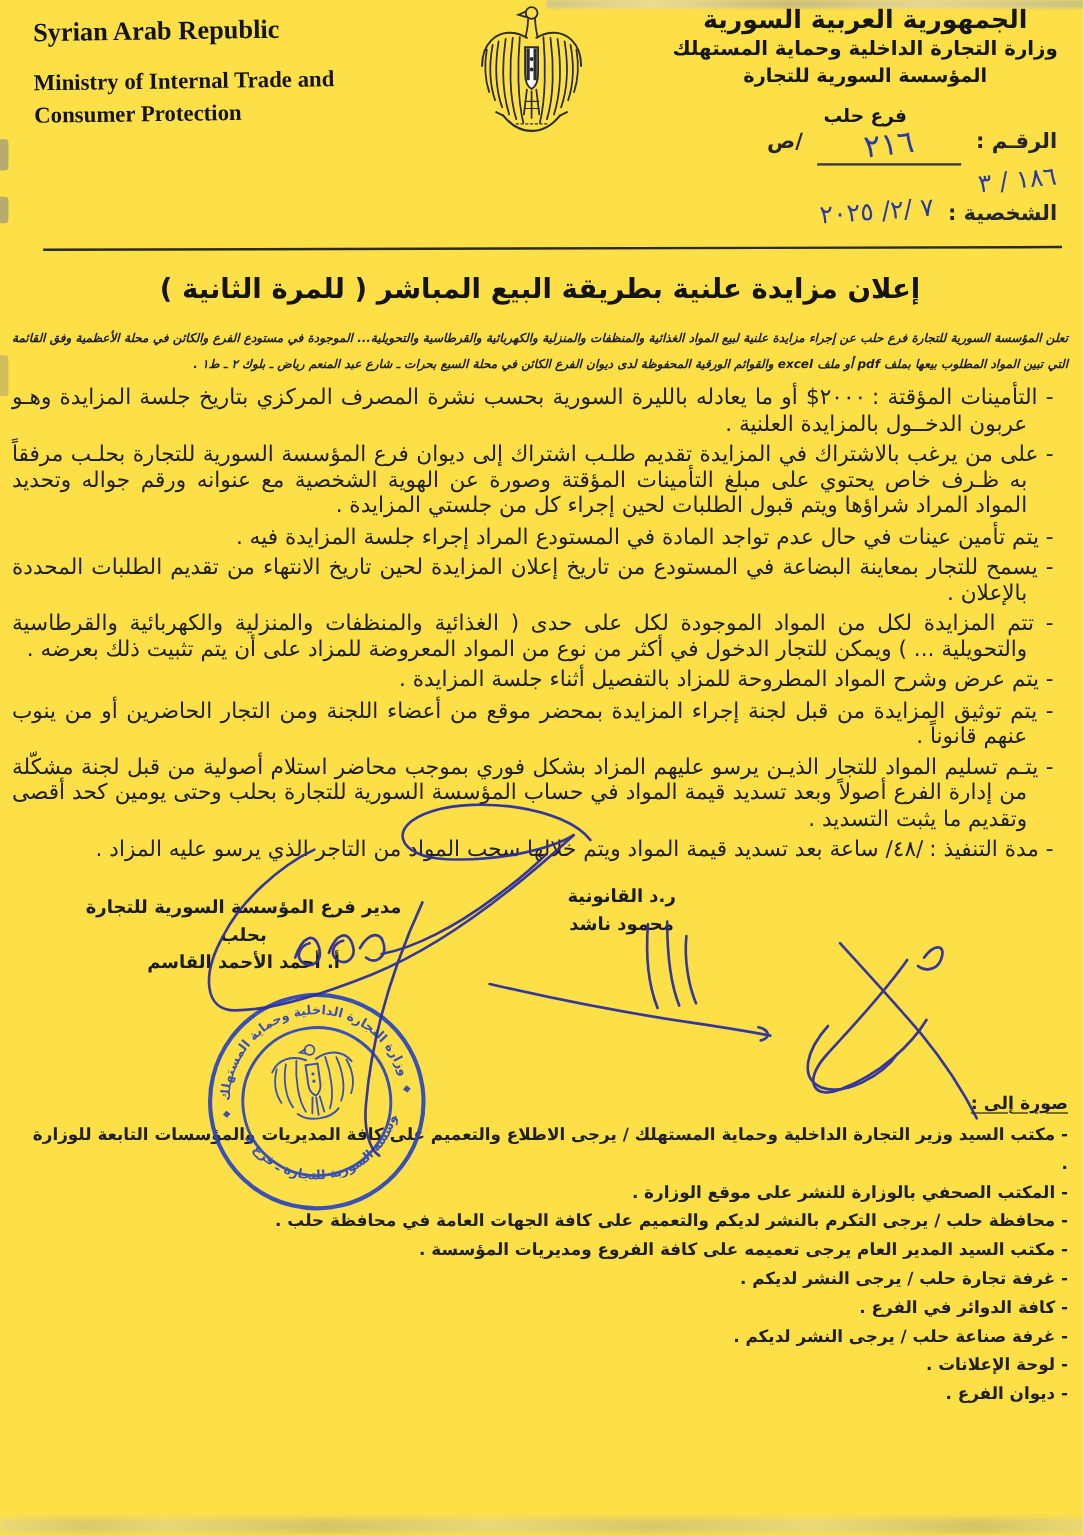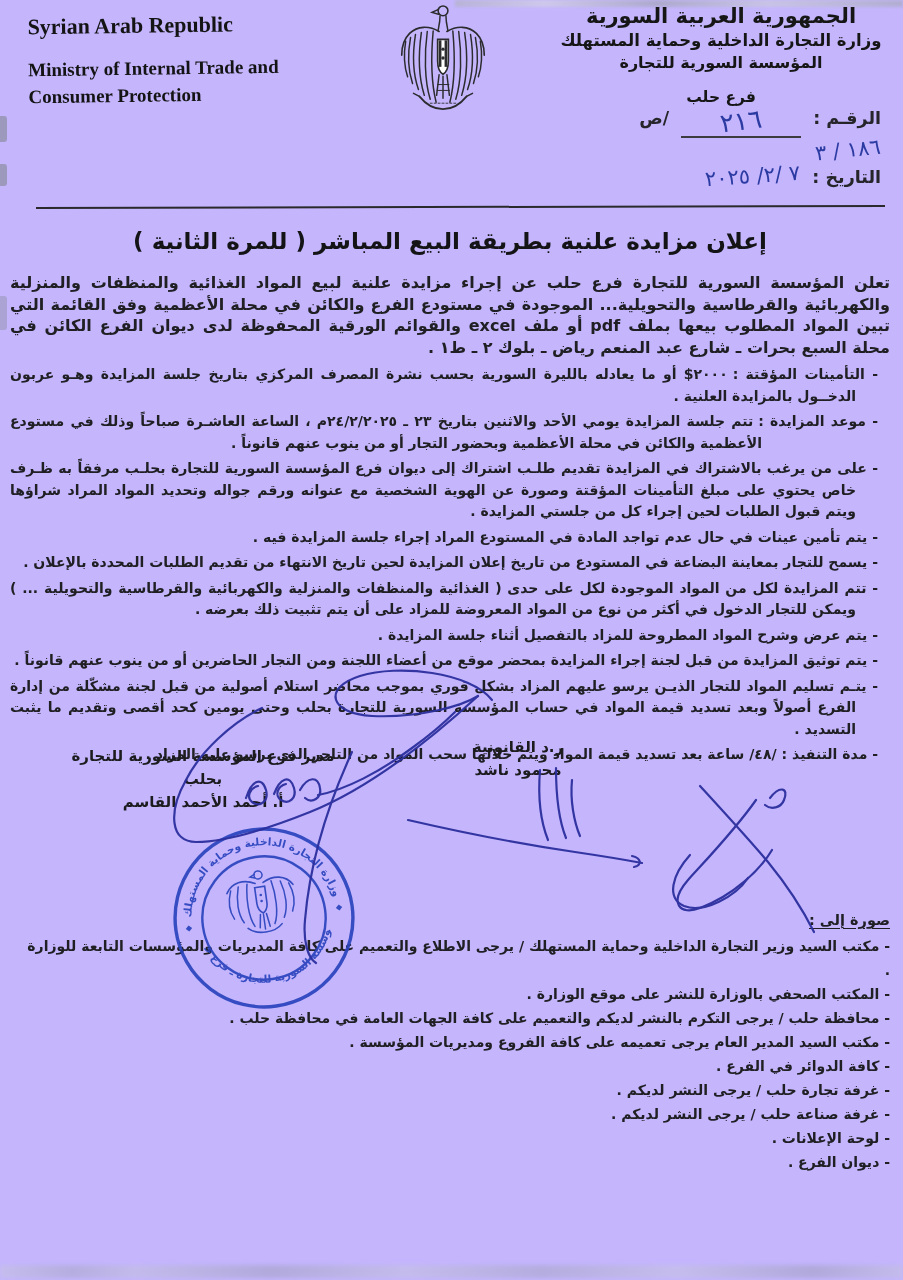--- a/index.html
+++ b/index.html
@@ -1,18 +1,18 @@
 <!DOCTYPE html>
 <html lang="ar"><head>
 <meta charset="utf-8">
 <style>
   html,body{margin:0;padding:0;background:#e9e9e9;}
   .page{
     position:relative; width:903px; height:1280px; margin:0 auto;
-    background:#c4b5fd; overflow:hidden;
+    background:#fde047; overflow:hidden;
     font-family:"DejaVu Sans", sans-serif;
     direction:rtl; color:#1e1e20;
   }
   
   .hdr-en{
     position:absolute; left:28px; top:12px; width:330px;
     direction:ltr; text-align:left;
     font-family:"Liberation Serif", serif; font-weight:bold; color:#141414;
     transform:rotate(-0.8deg);
   }
@@ -46,24 +46,24 @@
     position:absolute; top:206px; left:36px; right:18px;
     border-top:2.2px solid #2a2a2c; transform:rotate(-0.15deg);
   }
   
   .doc-body{position:absolute; top:216px; right:13px; left:10px;}
   .title{
     text-align:center; font-size:23px; font-weight:bold; color:#141416;
     margin:12px 0 18px 0;
   }
   .intro{
-    font-size:16px; font-weight:bold; line-height:21.5px;
-    text-align:justify; margin:0 0 6px 0; color:#202024;
-  }
-  .terms{list-style:none; margin:0; padding:0; font-size:14px; font-weight:bold; line-height:21.5px; color:#202024;}
+    font-size:10px; font-weight:bold; line-height:21.5px;
+    text-align:justify; margin:0 0 6px 0; color:#202024;font-style:italic;
+  }
+  .terms{list-style:none; margin:0; padding:0; font-size:18px; font-weight:normal; line-height:21.5px; color:#202024;}
   .terms li{margin-bottom:4px; padding-right:34px; text-indent:-22px; text-align:justify;}
   .terms li.deep{padding-right:128px; text-indent:-116px;}
   .terms li::before{content:"- ";}
   .terms .lead{margin-left:5px;}
   .terms .lead:empty{display:none;}
   
   .sig{position:absolute; text-align:center; font-weight:bold; font-size:15px; color:#1c1c1e; line-height:23px;}
   .sig-commercial{left:655px; top:742px; width:180px;}
   .sig-legal{left:428px; top:736px; width:180px;}
   .sig-director{left:68px; top:745px; width:270px;}
@@ -156,35 +156,34 @@
   <div class="ref">
     <div class="row">
       <span>الرقـم :</span>
       <span class="num-line"><span class="hand num">٢١٦</span></span>
       <span>/ص</span>
     </div>
     <div class="row secondary">
       <span class="hand num2">١٨٦ / ٣</span>
     </div>
     <div class="row">
-      <span>التاريخ :</span>
+      <span>الشخصية :</span>
       <span class="hand date">٧ /٢/ ٢٠٢٥</span>
     </div>
   </div>
 
   <div class="divider"></div>
 
   <div class="doc-body">
     <div class="title">إعلان مزايدة علنية بطريقة البيع المباشر ( للمرة الثانية )</div>
     <p class="intro">تعلن المؤسسة السورية للتجارة فرع حلب عن إجراء مزايدة علنية لبيع المواد الغذائية والمنظفات والمنزلية والكهربائية والقرطاسية والتحويلية... الموجودة في مستودع الفرع والكائن في محلة الأعظمية وفق القائمة التي تبين المواد المطلوب بيعها بملف pdf أو ملف excel والقوائم الورقية المحفوظة لدى ديوان الفرع الكائن في محلة السبع بحرات ـ شارع عبد المنعم رياض ـ بلوك ٢ ـ ط١ .</p>
     <ul class="terms">
 
         <li><span class="lead">التأمينات المؤقتة :</span><span>٢٠٠٠$ أو ما يعادله بالليرة السورية بحسب نشرة المصرف المركزي بتاريخ جلسة المزايدة وهـو عربون الدخــول بالمزايدة العلنية .</span></li>
 
-        <li class="deep"><span class="lead">موعد المزايدة :</span><span>تتم جلسة المزايدة يومي الأحد والاثنين بتاريخ ٢٣ ـ ٢٤/٢/٢٠٢٥م ، الساعة العاشـرة صباحاً وذلك في مستودع الأعظمية والكائن في محلة الأعظمية وبحضور التجار أو من ينوب عنهم قانوناً .</span></li>
 
         <li><span>على من يرغب بالاشتراك في المزايدة تقديم طلـب اشتراك إلى ديوان فرع المؤسسة السورية للتجارة بحلـب مرفقاً به ظـرف خاص يحتوي على مبلغ التأمينات المؤقتة وصورة عن الهوية الشخصية مع عنوانه ورقم جواله وتحديد المواد المراد شراؤها ويتم قبول الطلبات لحين إجراء كل من جلستي المزايدة .</span></li>
 
         <li><span>يتم تأمين عينات في حال عدم تواجد المادة في المستودع المراد إجراء جلسة المزايدة فيه .</span></li>
 
         <li><span>يسمح للتجار بمعاينة البضاعة في المستودع من تاريخ إعلان المزايدة لحين تاريخ الانتهاء من تقديم الطلبات المحددة بالإعلان .</span></li>
 
         <li><span>تتم المزايدة لكل من المواد الموجودة لكل على حدى ( الغذائية والمنظفات والمنزلية والكهربائية والقرطاسية والتحويلية ... ) ويمكن للتجار الدخول في أكثر من نوع من المواد المعروضة للمزاد على أن يتم تثبيت ذلك بعرضه .</span></li>
 
         <li><span>يتم عرض وشرح المواد المطروحة للمزاد بالتفصيل أثناء جلسة المزايدة .</span></li>
@@ -277,23 +276,23 @@
     <ul>
 
         <li><span>مكتب السيد وزير التجارة الداخلية وحماية المستهلك / يرجى الاطلاع والتعميم على كافة المديريات والمؤسسات التابعة للوزارة .</span></li>
 
         <li><span>المكتب الصحفي بالوزارة للنشر على موقع الوزارة .</span></li>
 
         <li><span>محافظة حلب / يرجى التكرم بالنشر لديكم والتعميم على كافة الجهات العامة في محافظة حلب .</span></li>
 
         <li><span>مكتب السيد المدير العام يرجى تعميمه على كافة الفروع ومديريات المؤسسة .</span></li>
 
+        <li><span>غرفة تجارة حلب / يرجى النشر لديكم .</span></li>
+
         <li><span>كافة الدوائر في الفرع .</span></li>
-
-        <li><span>غرفة تجارة حلب / يرجى النشر لديكم .</span></li>
 
         <li><span>غرفة صناعة حلب / يرجى النشر لديكم .</span></li>
 
         <li><span>لوحة الإعلانات .</span></li>
 
         <li><span>ديوان الفرع .</span></li>
       </ul>
   </div>
 
   <div class="smudge-bottom"></div>

